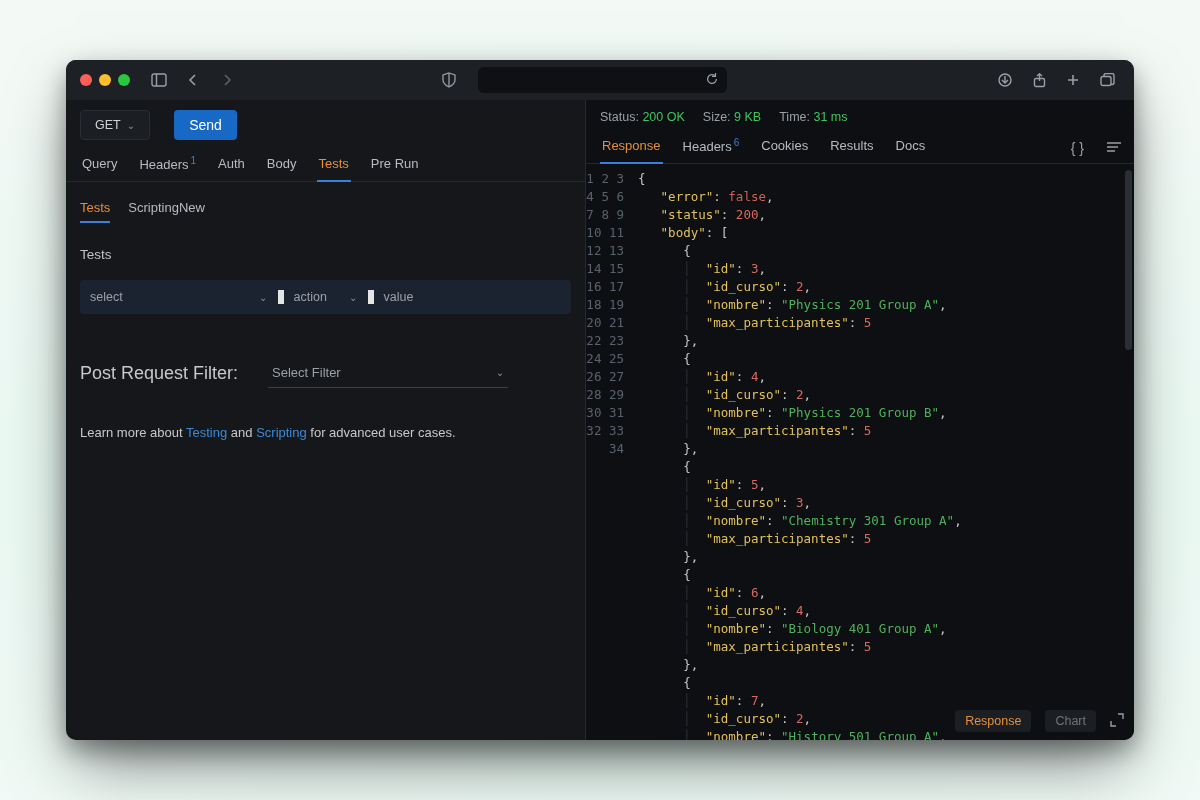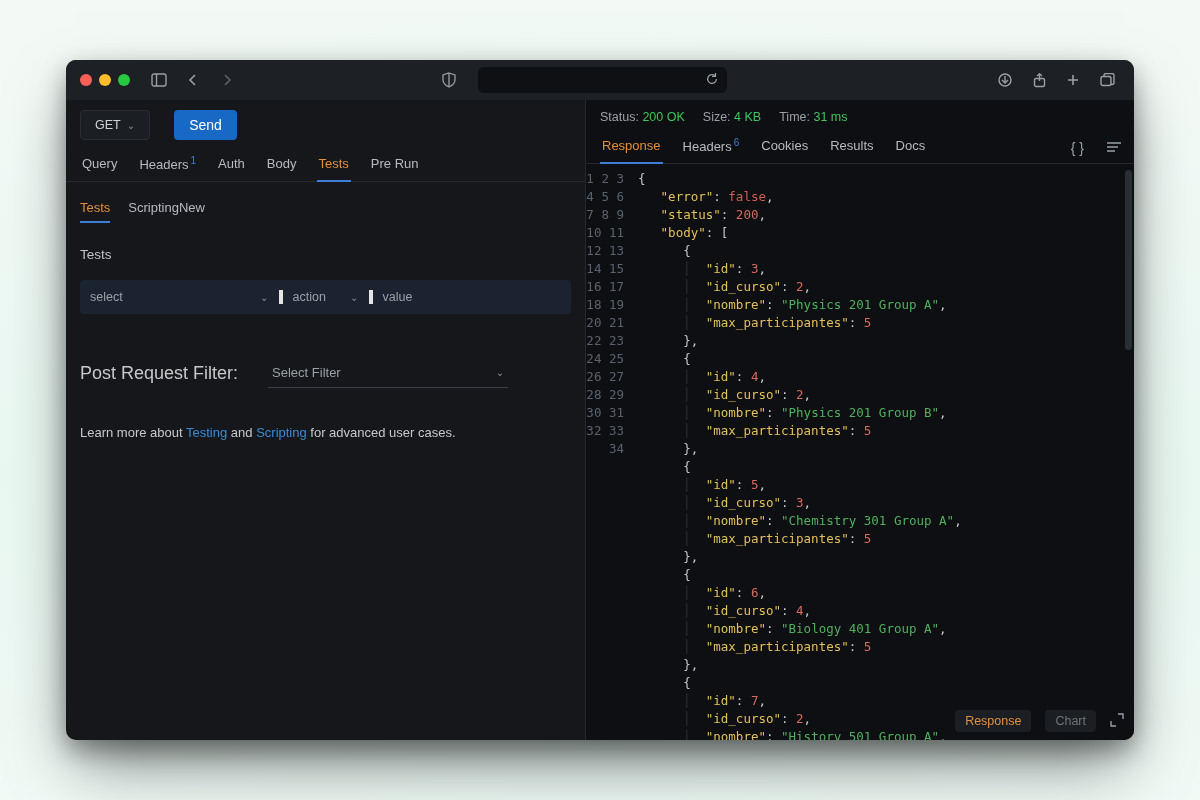--- a/index.html
+++ b/index.html
@@ -66,21 +66,21 @@
   .green{ color:#3fc55c;}
   
   .lbody { padding: 10px 14px; display:flex; flex-direction:column; gap:18px; font-size:13px; color:#c8c8c8;}
   .subtabs { display:flex; gap:18px; padding:4px 0 2px 0;}
   .subtab { color:#b7bbc0; padding:4px 0 8px 0; cursor:pointer; position:relative; font-size:13px;}
   .subtab.active{ color:#e58f3a;}
   .subtab.active::after{content:"";position:absolute;left:0;right:0;bottom:0;height:2px;background:#3b7fd6;}
   .section-h { color:#c0c3c7; font-size:13.5px; padding-top:4px;}
   .row3 { display:flex; background:#1b2330; border-radius:4px; height:34px; align-items:center;}
   .row3 .cell { flex:1; display:flex; align-items:center; justify-content:space-between; padding:0 10px; color:#9aa0a6; font-size:12.5px;}
-  .row3 .cell:not(:last-child){ border-right:4px solid #e5e5e5;}
+  .row3 .cell:not(:last-child){ border-right:6px solid #e5e5e5;}
   .filter-row{ display:flex; align-items:center; gap:30px; margin-top:26px;}
   .filter-label{ color:#c8c8c8; font-size:18px; white-space:nowrap;}
   .filter-sel{ flex:0 0 240px; border-bottom:1px solid #3a3e45; height:30px; display:flex; align-items:center; justify-content:space-between; color:#9aa0a6; padding:0 4px;}
   .learn { margin-top:19px; font-size:13px; color:#c8c8c8;}
   .learn a{ color:#3b8ad6; text-decoration:none;}
   
   .right .tabs{ padding-left:14px; padding-right:10px;}
   .right .tabs .spacer{ flex:1;}
   .right .tabs .ric{ color:#9aa0a6; font-size:14px; padding:0 2px; cursor:pointer;}
   
@@ -222,21 +222,21 @@
 
         <div class="learn">
           <span>Learn more about </span><a href="#">Testing</a><span> and </span><a href="#">Scripting</a><span> for advanced user cases.</span>
         </div>
       </div>
     </div>
 
     <div class="right">
       <div class="statusline">
         <span><b>Status:</b> <span class="green">200 OK</span></span>
-        <span><b>Size:</b> <span class="green">4 KB</span></span>
+        <span><b>Size:</b> <span class="green">9 KB</span></span>
         <span><b>Time:</b> <span class="green">31 ms</span></span>
       </div>
 
       <div class="tabs" id="right-tabs">
 
       <span class="tab active">Response</span>
           <span class="tab">Headers<sup>6</sup></span>
           <span class="tab">Cookies</span>
           <span class="tab">Results</span>
           <span class="tab">Docs</span>

